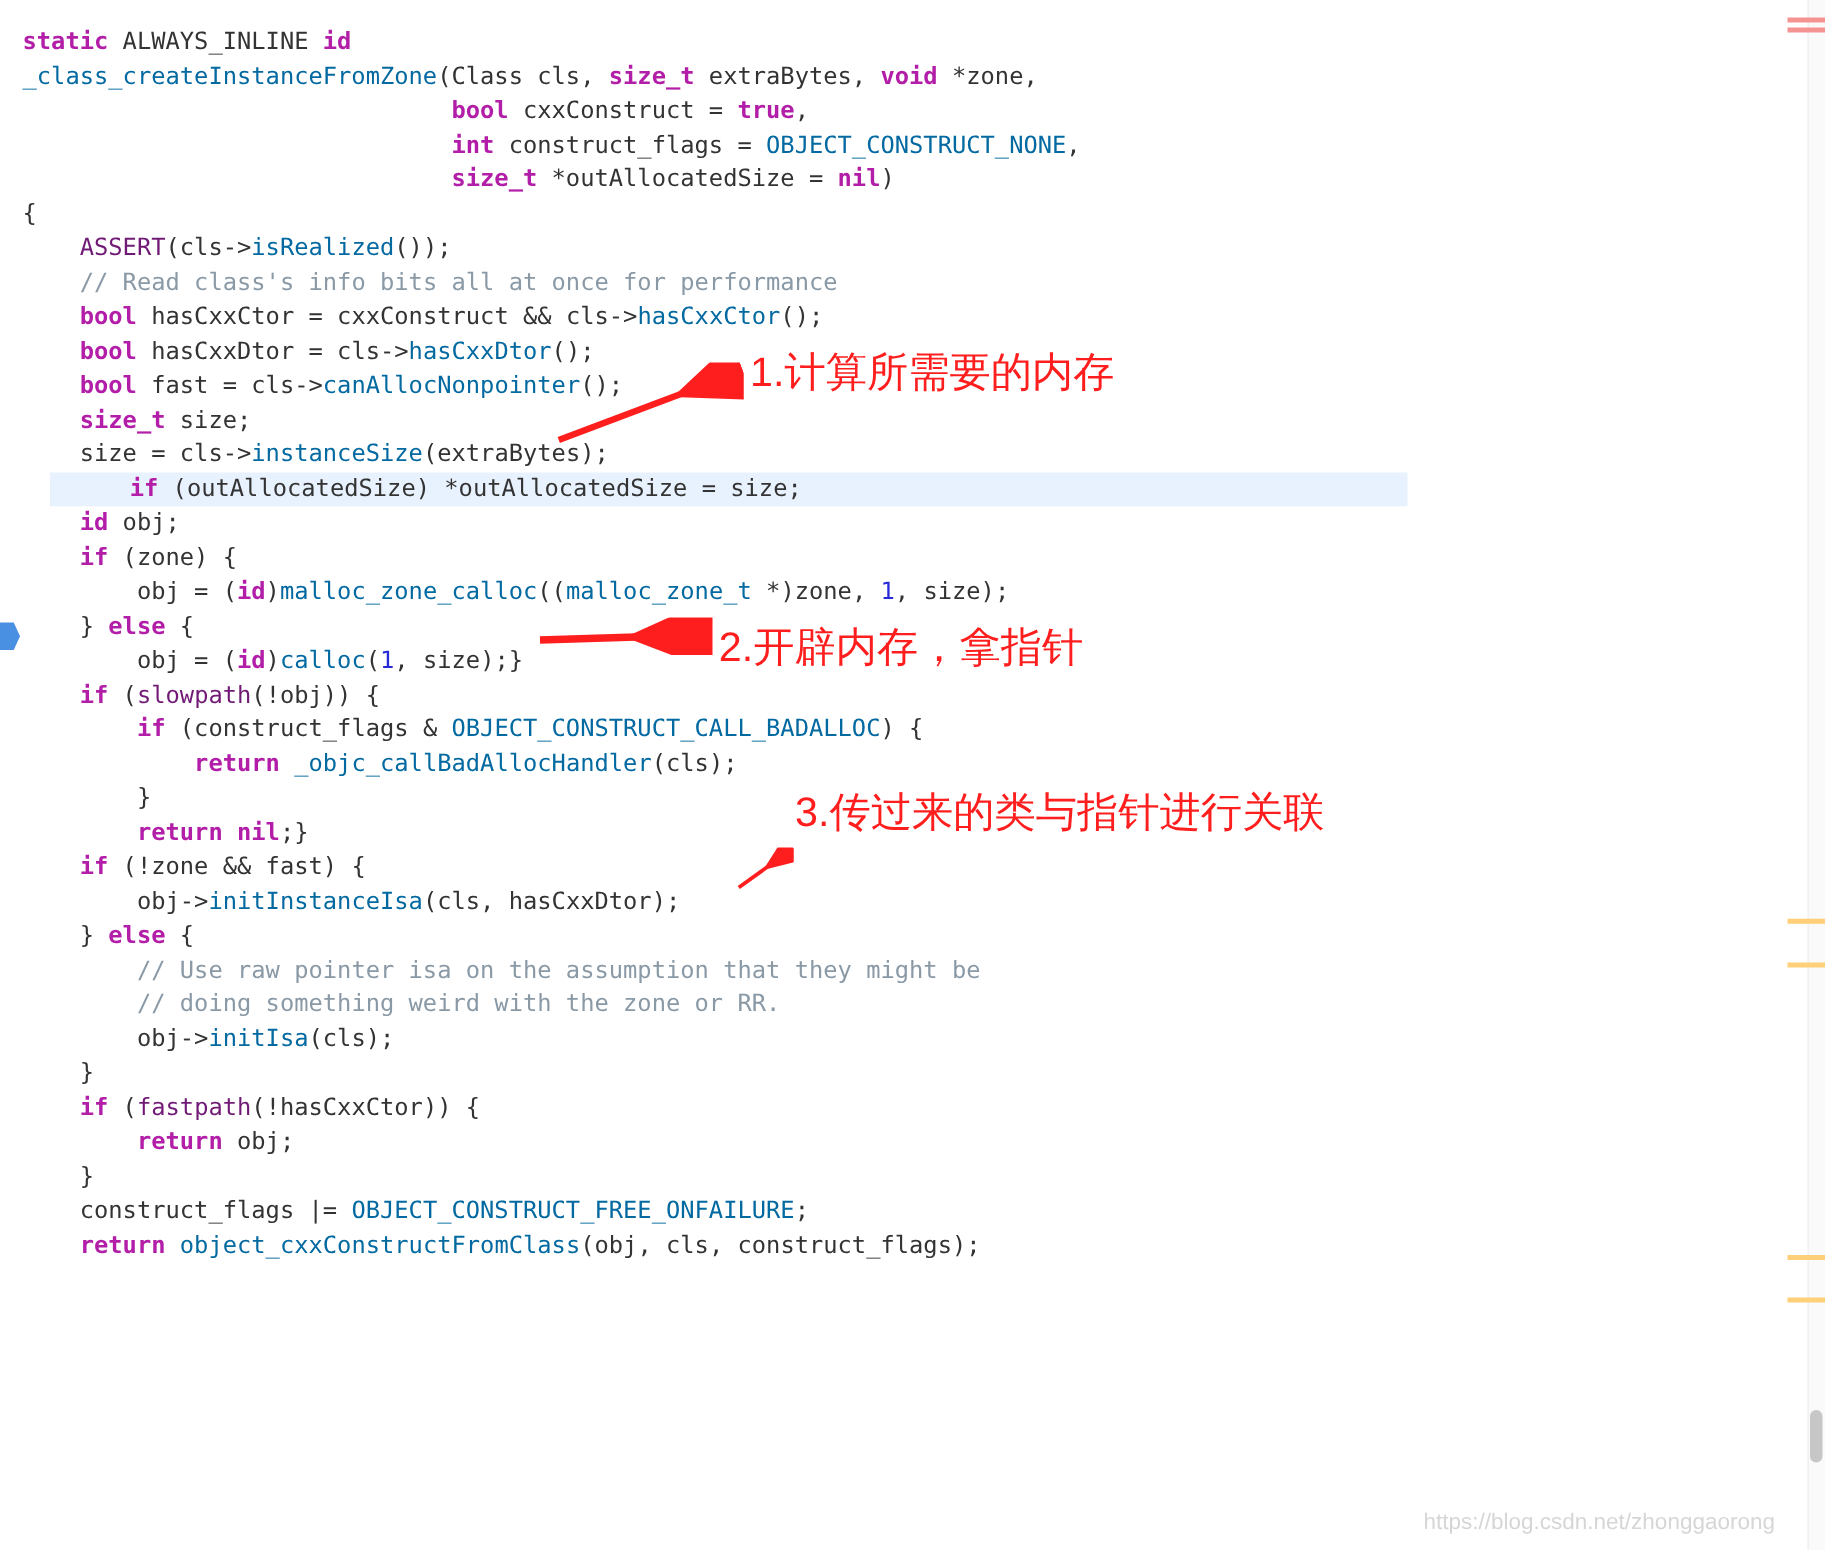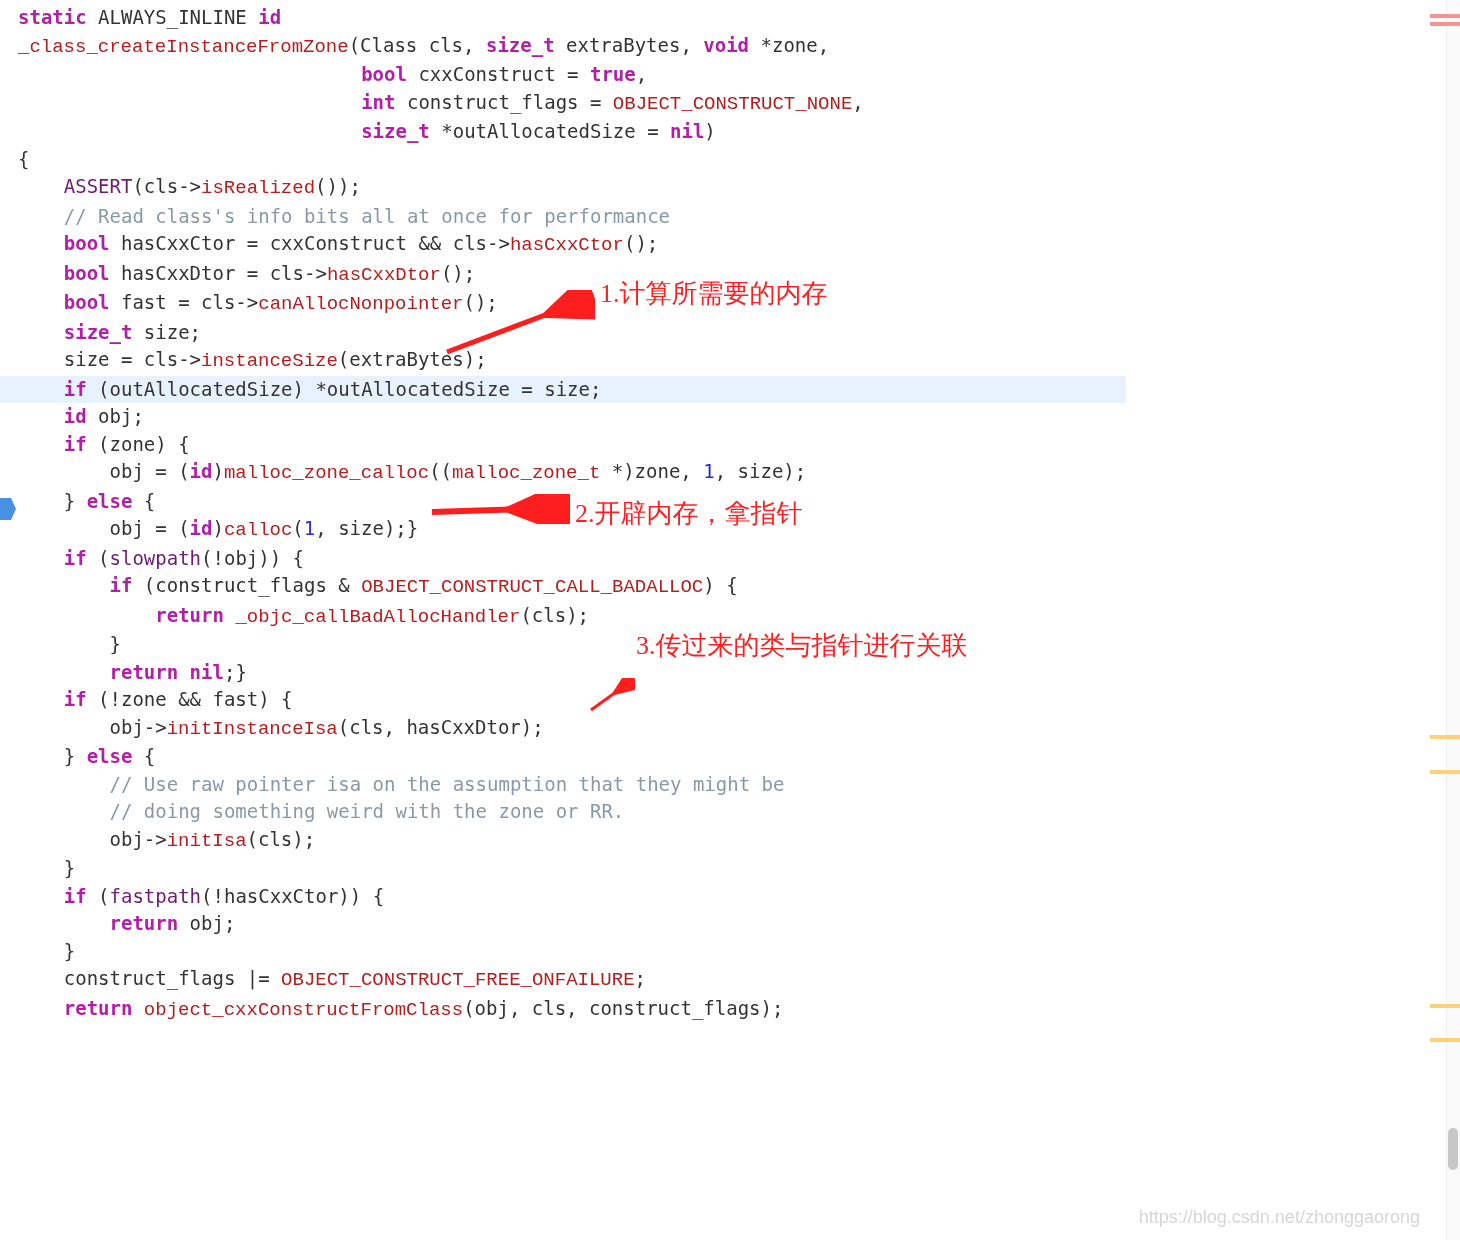--- a/index.html
+++ b/index.html
@@ -10,47 +10,47 @@
     width: 1460px;
     height: 1240px;
     overflow: hidden;
     position: relative;
   }
   .editor {
     position: relative;
     width: 1126px;
     height: 1032px;
     background: #fff;
-    padding-top: 4px;
+    padding-top: 20px;
   }
   .line {
     white-space: pre;
     line-height: 27.5px;
     padding-left: 18px;
     color: #333;
   }
-  .line.hl { background: #e8f2fe; }
+  .line.hl { background: #e8f2fe; margin-left: 40px; }
   .k-purple { color: #b31ea8; font-weight: bold; }
-  .k-teal { color: #b91c1c; font-family: Liberation Mono, monospace; }
+  .k-teal { color: #0369a1; }
   .k-blue { color: #701a75; }
   .k-comment { color: #8a99a6; }
   .k-num { color: #272ad8; }
   .txt { color: #333; }
   .marker {
     position: absolute;
     left: 0;
     width: 16px;
     height: 26px;
   }
   .marker svg { display:block; }
   .annotation {
     position: absolute;
     color: #ff1e1e;
-    font-family: Liberation Serif, serif;
-    font-size: 26px;
+    font-family: Liberation Sans, sans-serif;
+    font-size: 33px;
     font-weight: 500;
     pointer-events: none;
   }
   .arrow {
     position: absolute;
     pointer-events: none;
   }
   .scrollbar-track {
     position: absolute;
     right: 0;

